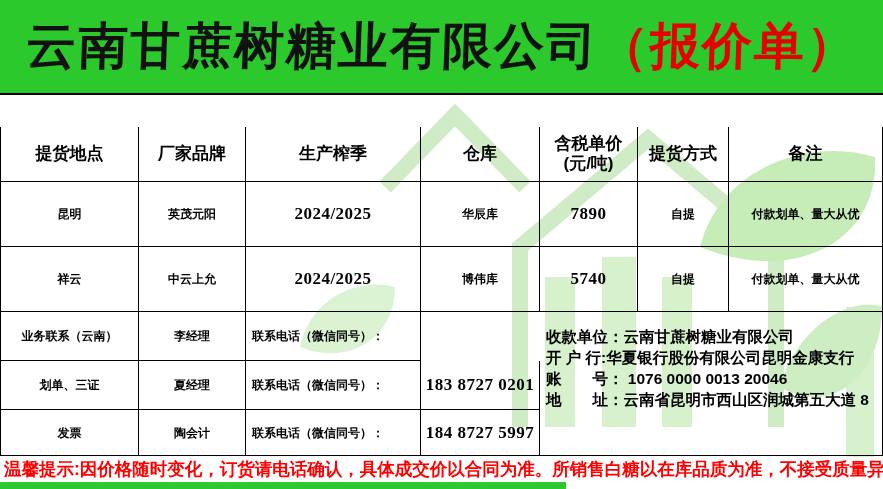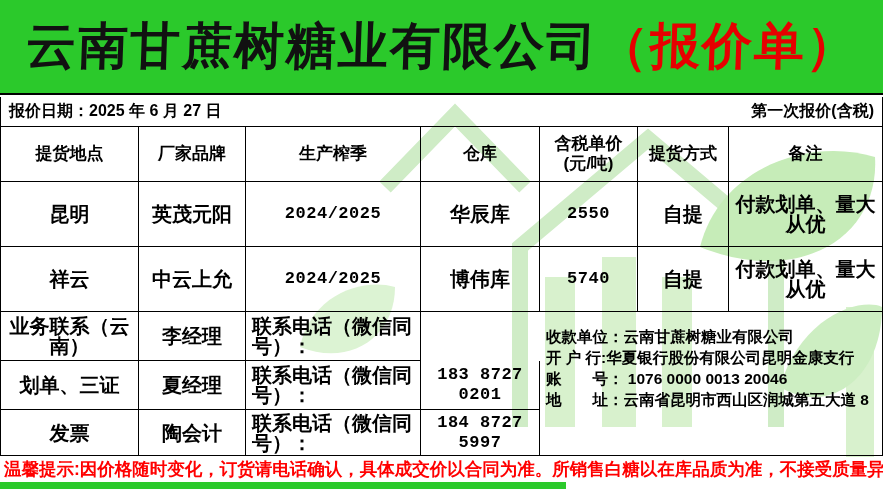--- a/index.html
+++ b/index.html
@@ -38,25 +38,25 @@
     position:absolute; left:0; top:127px; width:764px; height:329px; z-index:2;
     display:grid;
     grid-template-columns:138px 107px 175px 119px 98px 91px 154px;
     grid-template-rows:55px 65px 65px 49px 49px 46px;
     border-left:1px solid #000; border-bottom:1px solid #000;
     background:transparent;
   }
   .cell {
     border-right:1px solid #000; border-bottom:1px solid #000;
     display:flex; align-items:center; justify-content:center;
-    font-weight:700; font-size:20px; text-align:center;
+    font-weight:700; font-size:12px; text-align:center;
     background:transparent; line-height:20px; padding:0 2px;
   }
   .cell.hdr { font-size:17px; flex-direction:column; }
-  .cell.num { font-family:Liberation Mono, monospace; font-size:17px; letter-spacing:0.5px; }
+  .cell.num { font-family:Liberation Serif, serif; font-size:17px; letter-spacing:0.5px; }
   .cell.left { justify-content:flex-start; text-align:left; padding-left:6px; }
   .bank {
     grid-column:5 / 8; grid-row:4 / 7;
     border-right:1px solid #000; border-bottom:1px solid #000;
     font-weight:700; font-size:15.5px; line-height:21px;
     padding:14px 4px 0 6px; background:transparent; text-align:left;
   }
   .bank .bank-line { white-space:nowrap; }
   
   .warning {
@@ -89,43 +89,39 @@
       <path d="M300 250 C310 200, 360 180, 395 190 C395 240, 350 270, 300 250 Z" fill="#dcf3d3"></path>
     </g>
   </svg>
 
   <div class="banner">
     <div class="title">
       <span class="t-black">云南甘蔗树糖业有限公司</span><span class="t-red">（报价单）</span>
     </div>
   </div>
 
-  <div class="datebar">
-    <span>报价日期：2025 年 6 月 27 日</span>
-    <span>第一次报价(含税)</span>
-  </div>
 
   <div class="grid">
 
     <div class="cell hdr">提货地点</div>
     <div class="cell hdr">厂家品牌</div>
     <div class="cell hdr">生产榨季</div>
     <div class="cell hdr">仓库</div>
     <div class="cell hdr">
       <div>含税单价</div>
       <div>(元/吨)</div>
     </div>
     <div class="cell hdr">提货方式</div>
     <div class="cell hdr">备注</div>
 
     <div class="cell">昆明</div>
     <div class="cell">英茂元阳</div>
     <div class="cell num">2024/2025</div>
     <div class="cell">华辰库</div>
-    <div class="cell num">2550</div>
+    <div class="cell num">7890</div>
     <div class="cell">自提</div>
     <div class="cell">付款划单、量大从优</div>
 
     <div class="cell">祥云</div>
     <div class="cell">中云上允</div>
     <div class="cell num">2024/2025</div>
     <div class="cell">博伟库</div>
     <div class="cell num">5740</div>
     <div class="cell">自提</div>
     <div class="cell">付款划单、量大从优</div>

